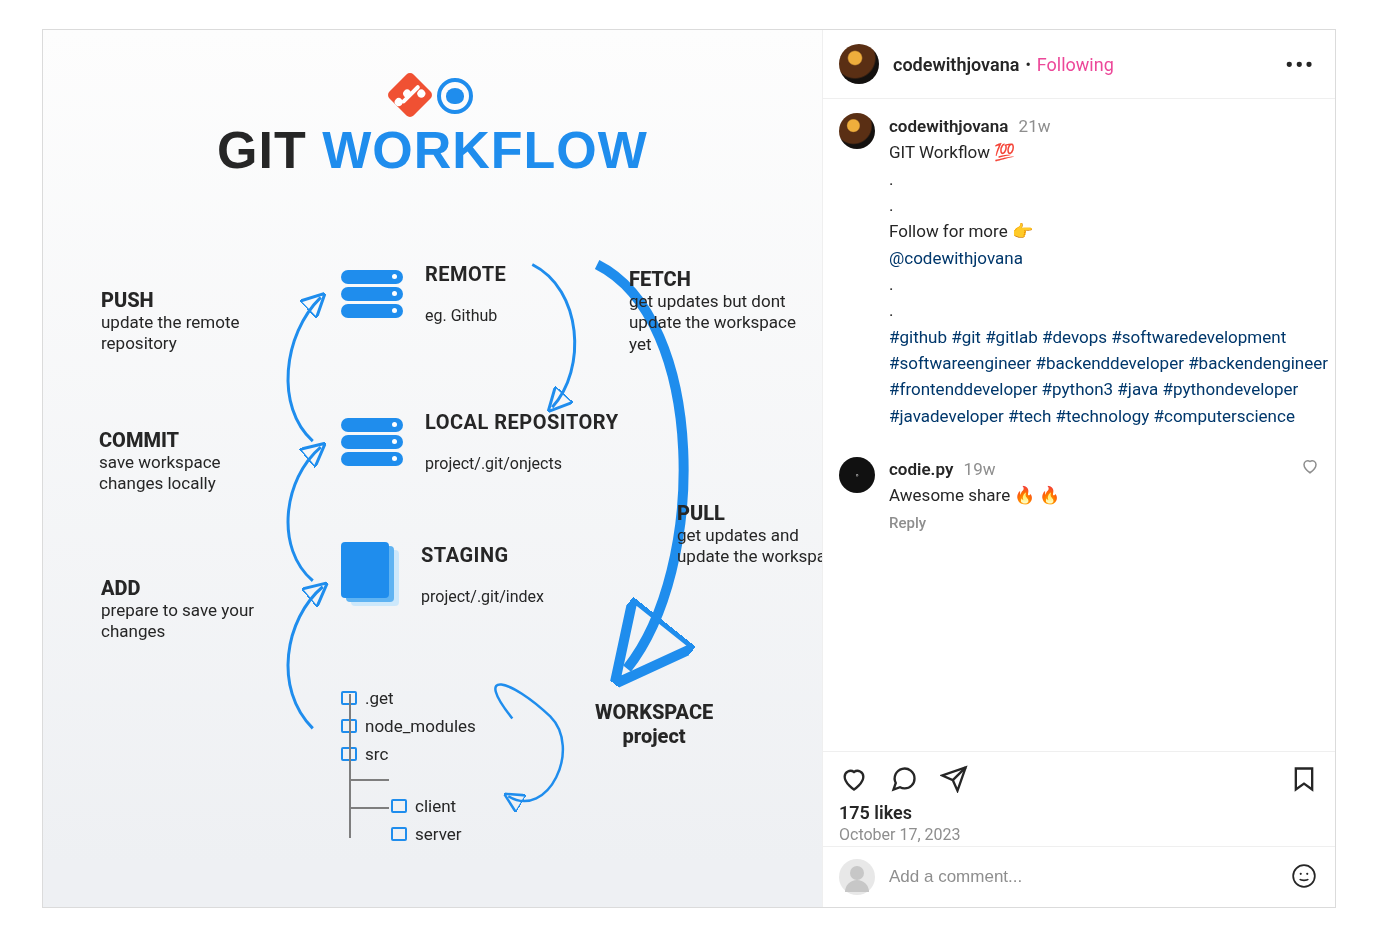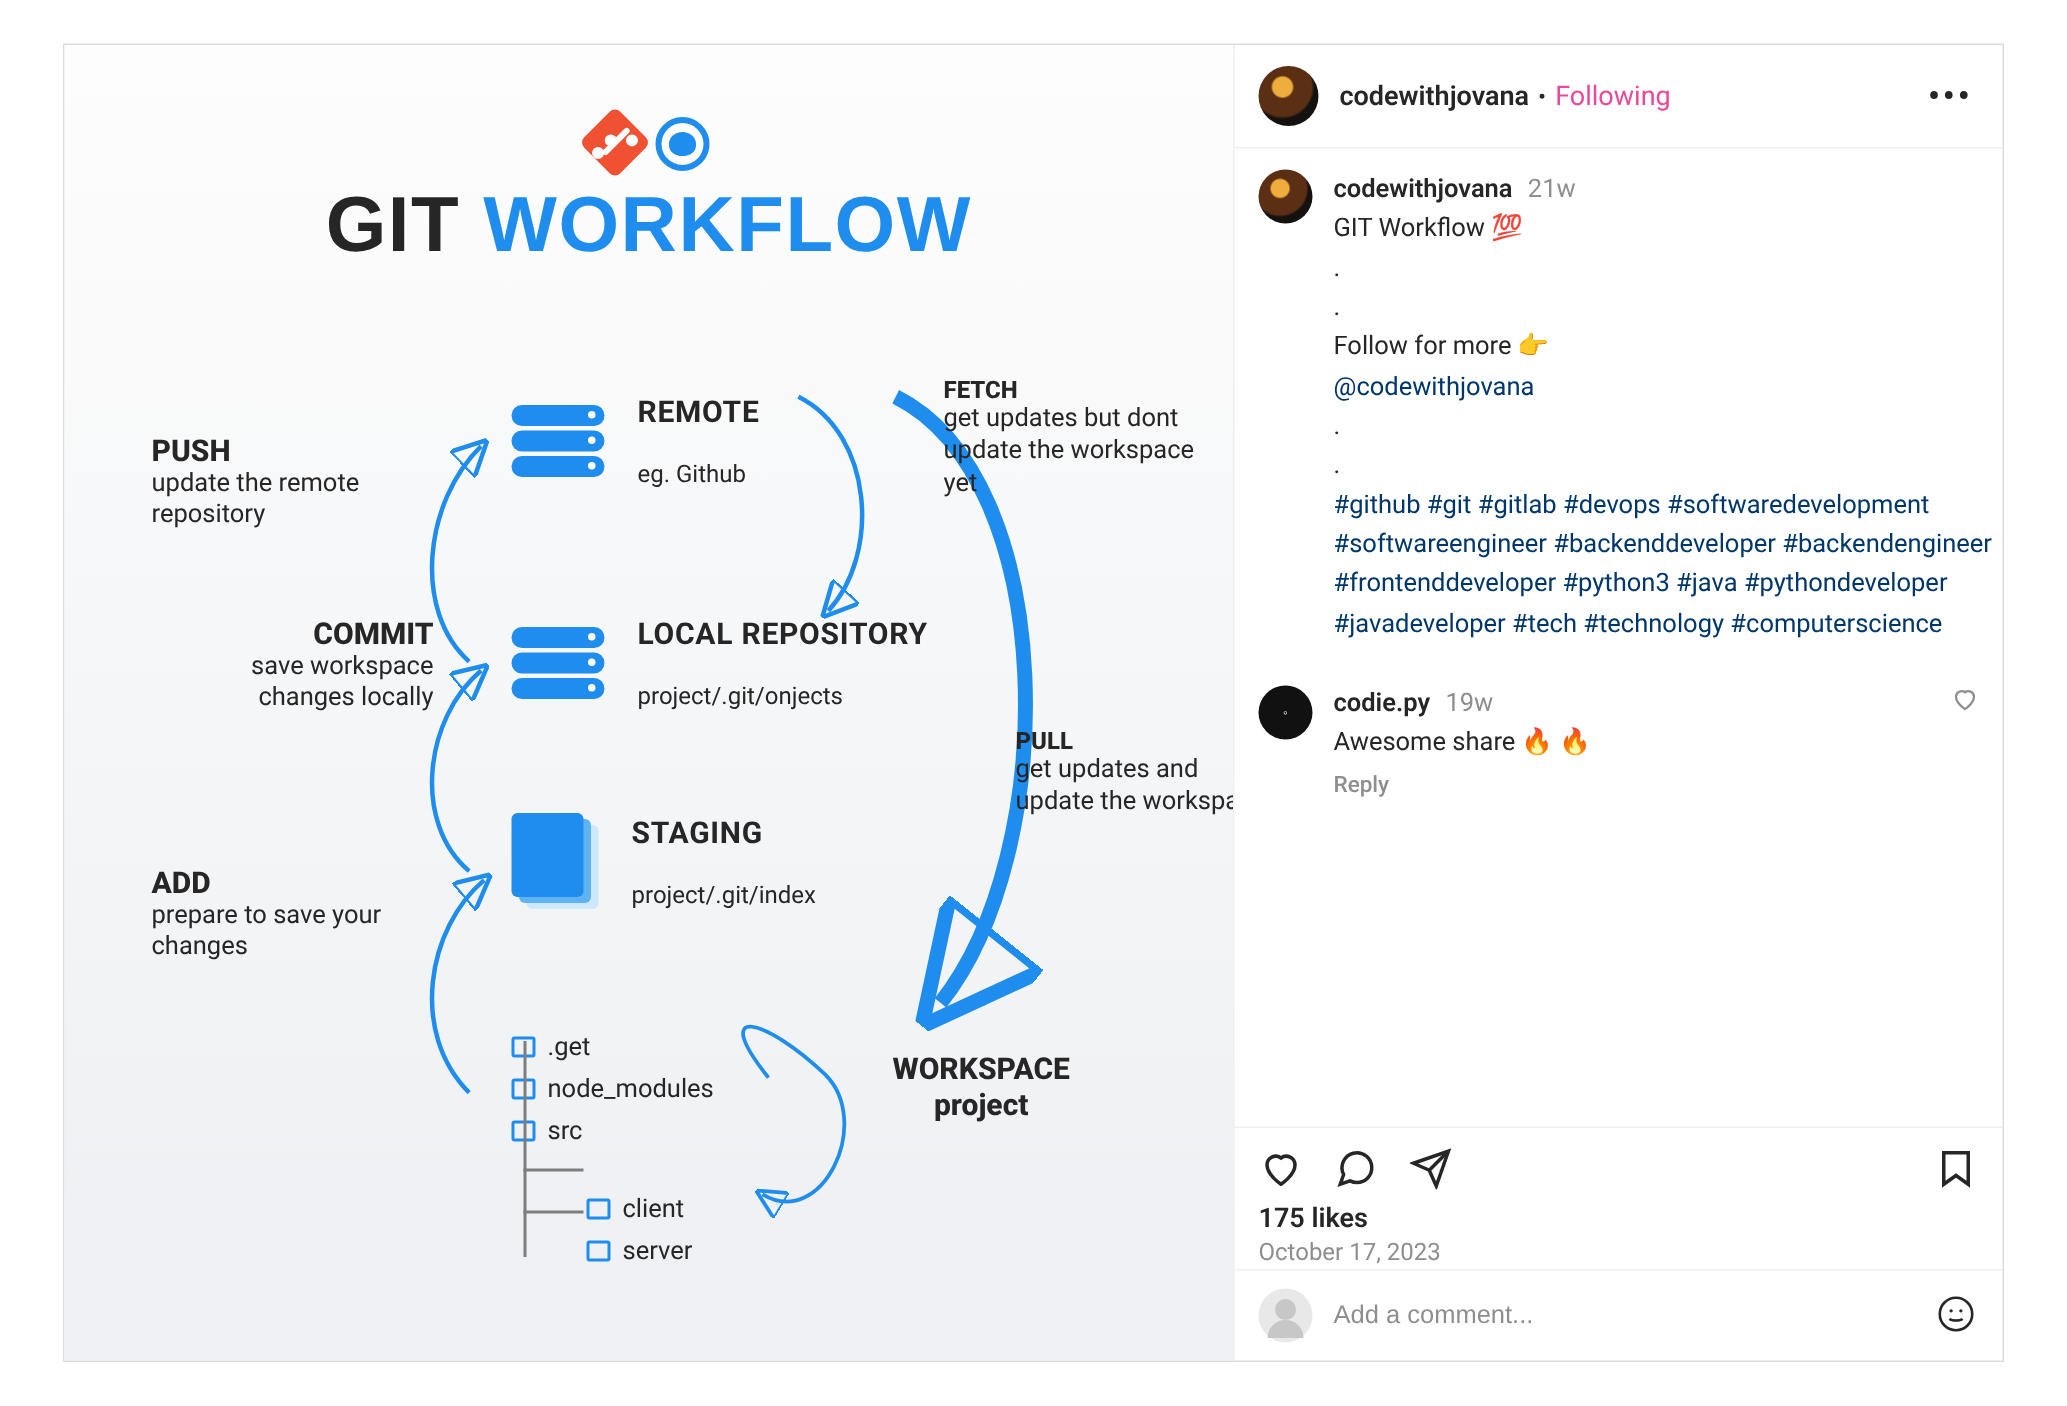--- a/index.html
+++ b/index.html
@@ -51,21 +51,21 @@
   .gh-logo::after{content:"";position:absolute;width:18px;height:16px;background:#1f8ded;border-radius:50% 50% 45% 45%;left:5px;top:6px;}
   .big-title { font-size:52px; font-weight:800; letter-spacing:1px; font-family: Arial, sans-serif;}
   .big-title .blue{ color:#1f8ded;}
   .node { position:absolute; }
   .node-title { font-weight:700; font-size:20px; letter-spacing:0.5px;}
   .node-sub { font-size:16px;margin-top:20px; }
   .left-action { position:absolute; width:190px;}
   .left-action .t { font-weight:800; font-size:20px;}
   .left-action .d { font-size:17px; line-height:1.25;}
   .right-action { position:absolute; width:170px;}
-  .right-action .t { font-weight:800; font-size:16px;}
+  .right-action .t { font-weight:800; font-size:20px;margin-top:17px;}
   .right-action .d { font-size:17px; line-height:1.25;}
   .db-icon { width:62px; display:flex; flex-direction:column; gap:3px;}
   .db-icon div{ height:14px; background:#1f8ded; border-radius:7px;}
   .db-icon div::after{content:"";display:block;float:right;width:5px;height:5px;border-radius:50%;background:#fff;margin:4.5px 6px 0 0;}
   .staging-icon { width:58px;height:64px; position:relative;}
   .staging-icon .c{position:absolute;width:48px;height:56px;border-radius:4px;background:#cde8fb; left:10px; top:8px;}
   .staging-icon .b{position:absolute;width:48px;height:56px;border-radius:4px;background:#5fb3f2; left:5px; top:4px;}
   .staging-icon .a{position:absolute;width:48px;height:56px;border-radius:4px;background:#1f8ded; left:0; top:0;}
   .tree { position:absolute; left:298px; top:654px; font-size:17px;}
   .tree-row{ display:flex; align-items:center; gap:8px; height:28px;}
@@ -144,21 +144,21 @@
       <div>
         <div class="node-title">STAGING</div>
         <div class="node-sub">project/.git/index</div>
       </div>
     </div>
 
     <div class="left-action" style="left:58px; top:258px;">
       <div class="t">PUSH</div>
       <div class="d">update the remote repository</div>
     </div>
-    <div class="left-action" style="left:56px; top:380px;text-align:right;">
+    <div class="left-action" style="left:56px; top:398px;">
       <div class="t">COMMIT</div>
       <div class="d">save workspace changes locally</div>
     </div>
     <div class="left-action" style="left:58px; top:546px;">
       <div class="t">ADD</div>
       <div class="d">prepare to save your changes</div>
     </div>
 
     <div class="right-action" style="left:586px; top:220px;">
       <div class="t">FETCH</div>

